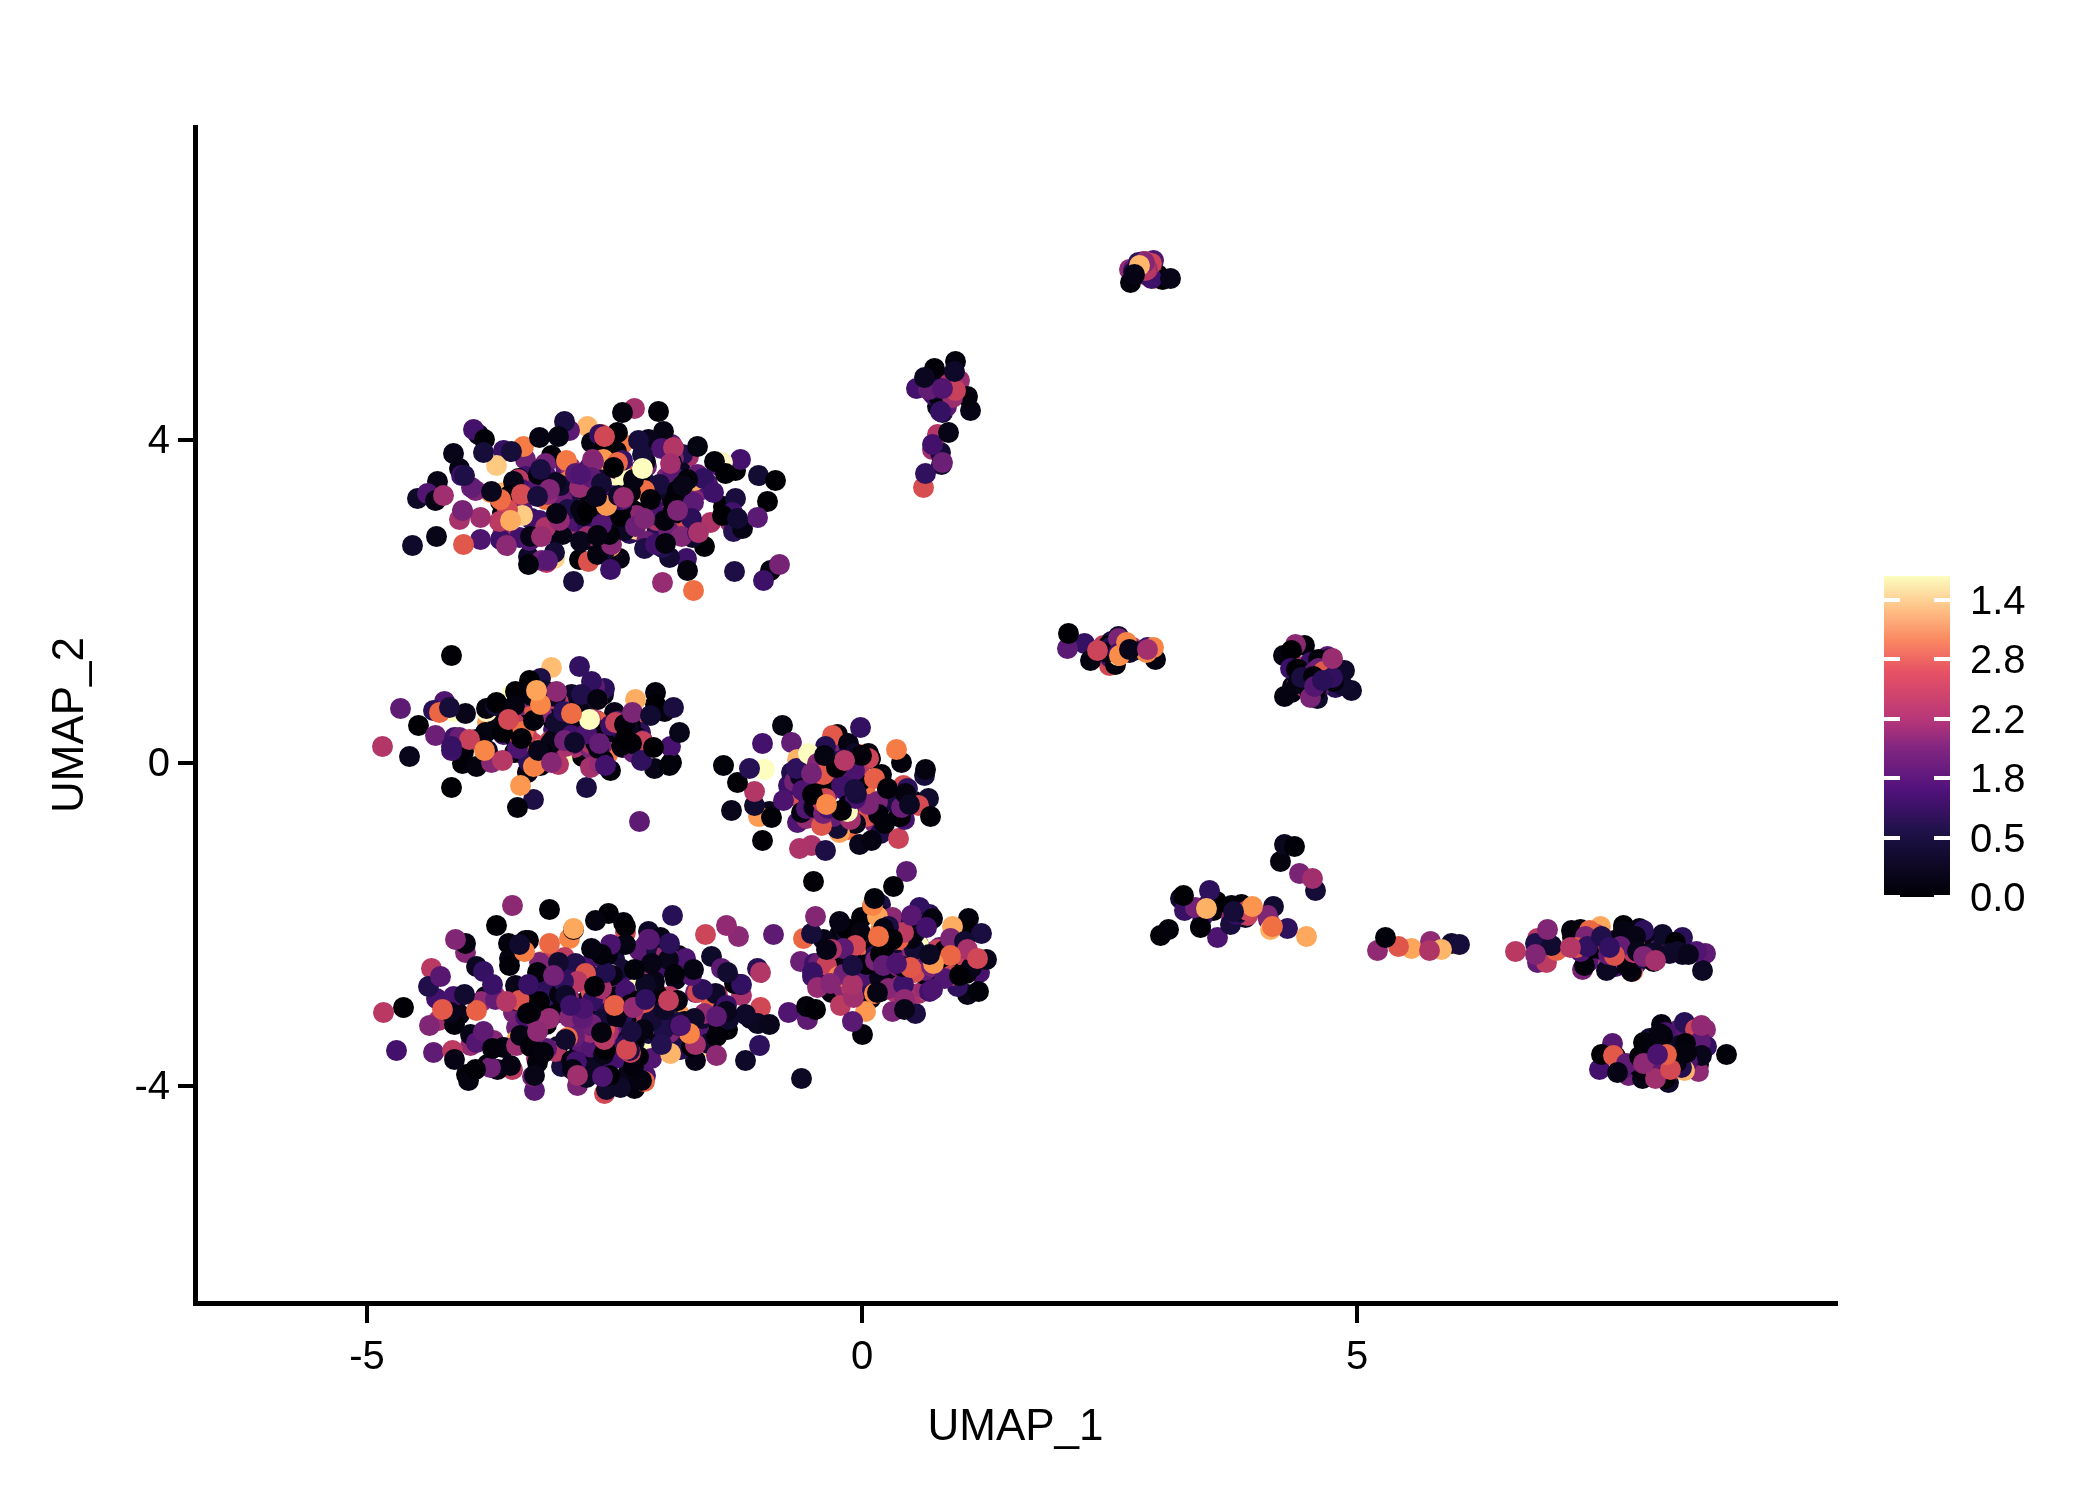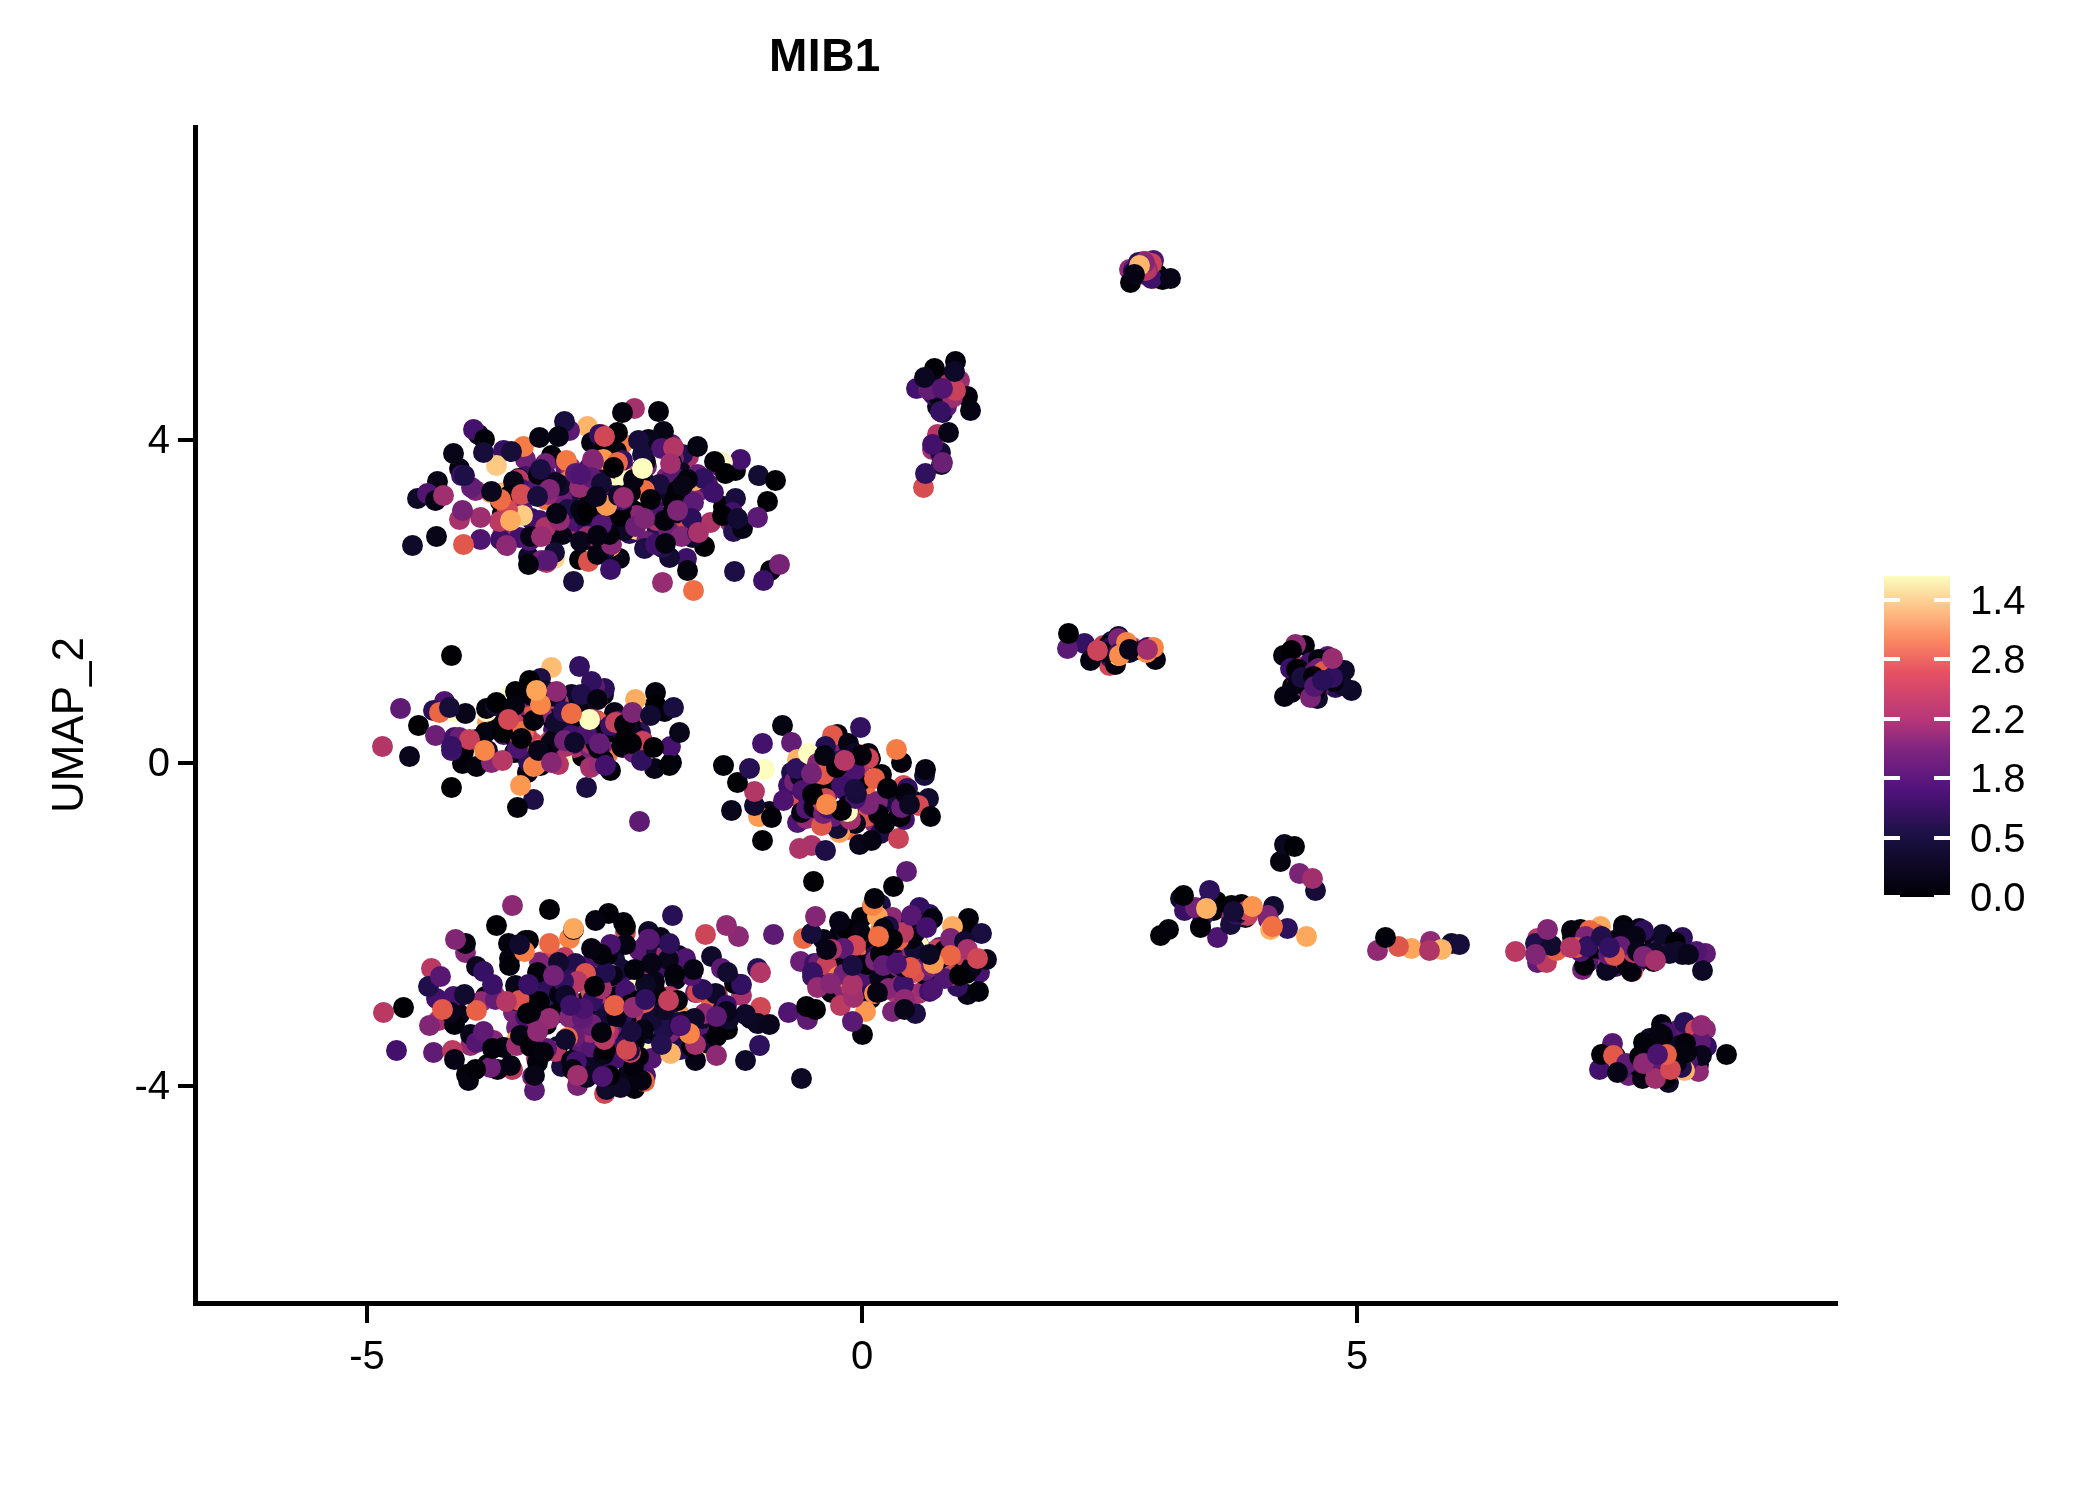--- a/index.html
+++ b/index.html
@@ -45,21 +45,20 @@
   .cb-tick{position:absolute; height:4px; width:16px; background:#ffffff;}
   .cb-tick.left{left:0;}
   .cb-tick.right{right:0;}
   .cb-label{position:absolute; left:86px; font-size:40px; color:#000; white-space:nowrap;}
 </style>
 </head>
 <body>
 
 <div id="root">
 
-  <div id="plot-title">MIB1</div>
 
   <div id="y-axis-line"></div>
   <div id="x-axis-line"></div>
 
   <div id="ticks-y">
       <div class="y-tick" style="top: 437.8px;"></div>
       <div class="y-tick-label" style="top: 418.8px;">4</div>
       <div class="y-tick" style="top: 761px;"></div>
       <div class="y-tick-label" style="top: 742px;">0</div>
       <div class="y-tick" style="top: 1084.2px;"></div>
@@ -1777,20 +1776,21 @@
       <div class="pt" style="left: 1385.7px; top: 937.2px; background: rgb(2, 2, 10);"></div>
       <div class="pt" style="left: 1429.1px; top: 950.8px; background: rgb(176, 53, 103);"></div>
       <div class="pt" style="left: 1299.9px; top: 873px; background: rgb(122, 36, 117);"></div>
       <div class="pt" style="left: 1315.2px; top: 890.4px; background: rgb(21, 12, 55);"></div>
       <div class="pt" style="left: 1312.4px; top: 878.3px; background: rgb(161, 47, 109);"></div>
       <div class="pt" style="left: 1280.2px; top: 861.3px; background: rgb(4, 3, 14);"></div>
       <div class="pt" style="left: 1284.1px; top: 844.6px; background: rgb(10, 7, 31);"></div>
       <div class="pt" style="left: 1294.2px; top: 846.9px; background: rgb(1, 1, 8);"></div>
     </div>
 
+  <div id="x-axis-title">UMAP_1</div>
   <div id="y-axis-title">UMAP_2</div>
 
   <div id="legend">
     <div id="colorbar">
         <div class="cb-tick left" style="top: 21.7778px;"></div>
         <div class="cb-tick right" style="top: 21.7778px;"></div>
         <div class="cb-tick left" style="top: 81.2222px;"></div>
         <div class="cb-tick right" style="top: 81.2222px;"></div>
         <div class="cb-tick left" style="top: 140.667px;"></div>
         <div class="cb-tick right" style="top: 140.667px;"></div>

